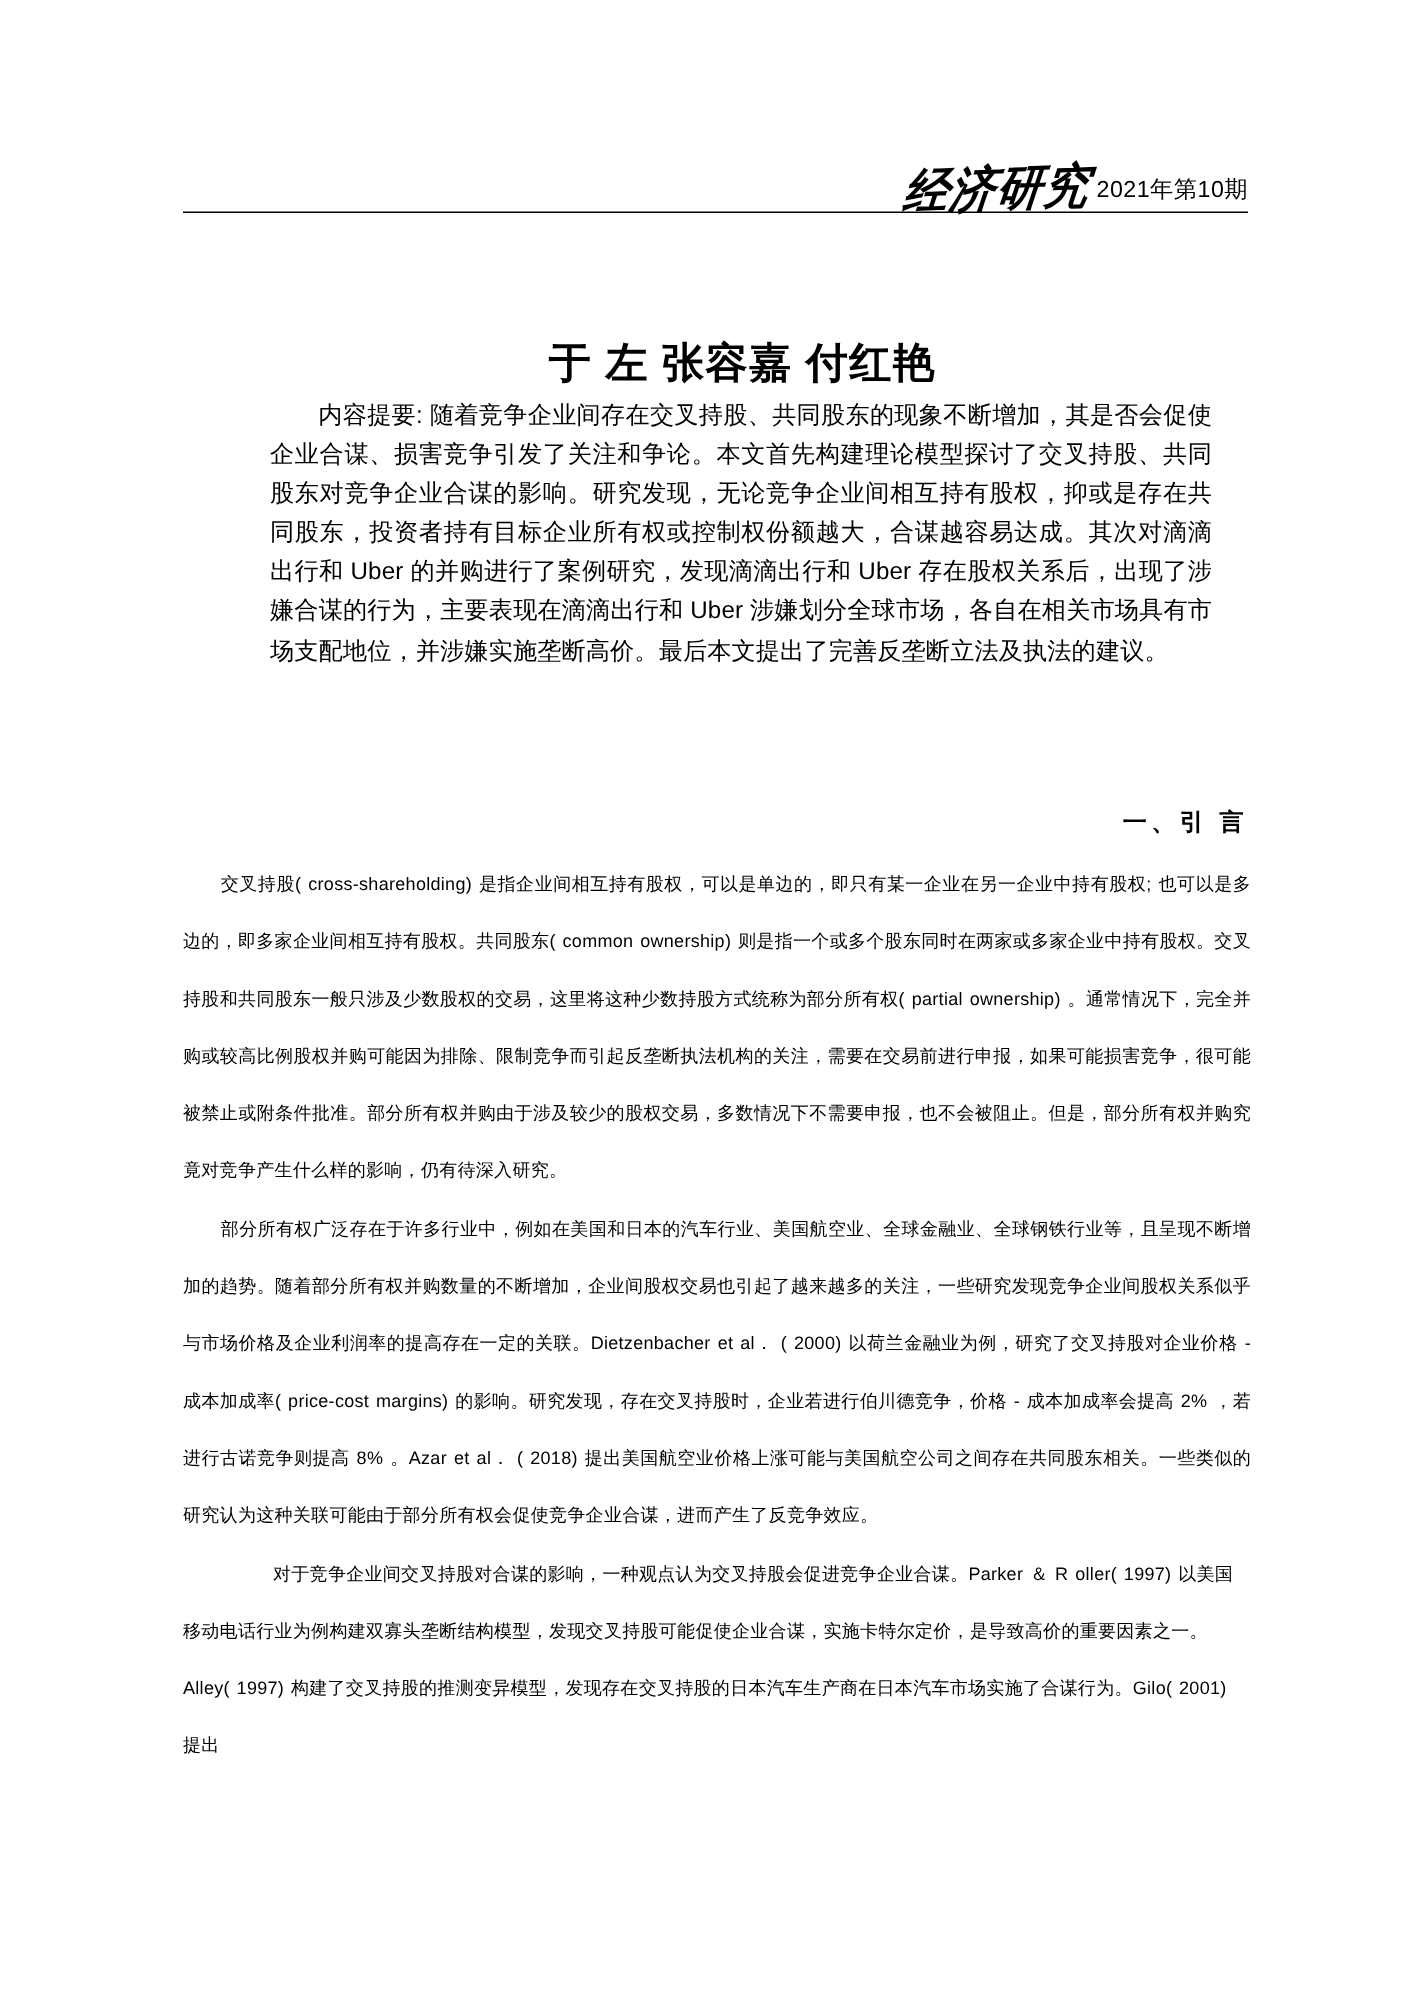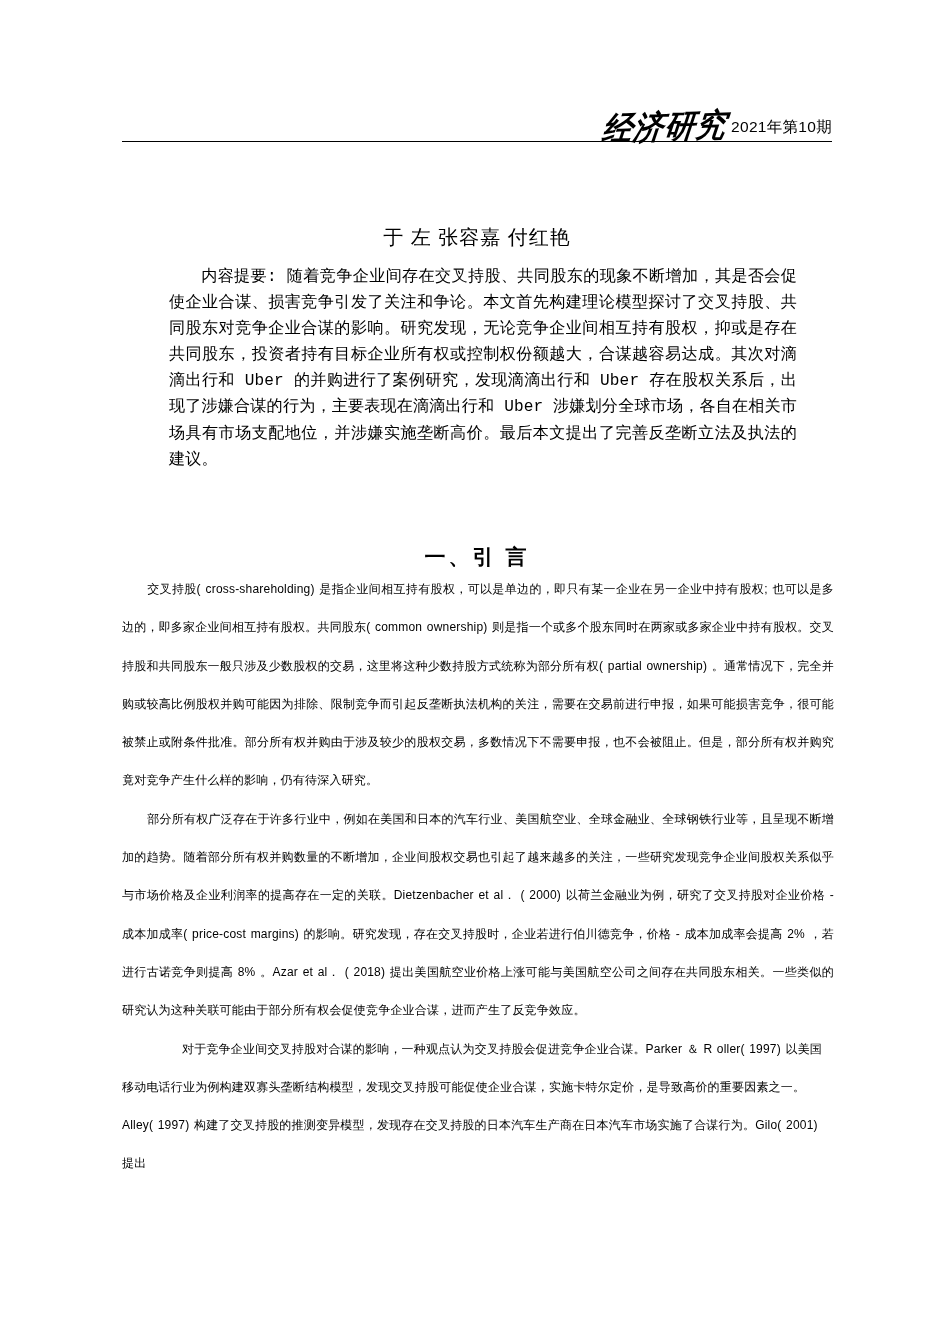--- a/index.html
+++ b/index.html
@@ -76,37 +76,36 @@
     white-space: nowrap;
   }
   .title sup {
     font-size: 15px;
     font-weight: 400;
     vertical-align: super;
     line-height: 0;
   }
   .authors {
     position: absolute;
-    left: 122px;
+    left: 140px;
     top: 224px;
     width: 710px;
     text-align: center;
-    font-size: 20px;
+    font-size: 28px;
     line-height: 1.3;
-    font-weight: 400;
+    font-weight: 700;
     letter-spacing: 1px;
   }
 
   
   .abstract-block {
     position: absolute;
-    left: 169px;
+    left: 180px;
     top: 264px;
     width: 628px;
-    font-family: Liberation Mono, monospace;
   }
   .abstract-para {
     font-size: 16.1px;
     line-height: 26.1px;
     text-align: justify;
     text-justify: inter-ideograph;
     text-indent: 2em;
     margin: 0;
     letter-spacing: 0.1px;
   }
@@ -118,22 +117,22 @@
     margin: 3px 0 0 0;
     letter-spacing: 0.1px;
   }
 
   
   .section-heading {
     position: absolute;
     left: 122px;
     top: 526px;
     width: 710px;
-    text-align: center;
-    font-size: 21px;
+    text-align: right;
+    font-size: 16px;
     line-height: 1.3;
     font-weight: 700;
     letter-spacing: 3px;
   }
 
   
   .body-block {
     position: absolute;
     left: 122px;
     top: 570px;

